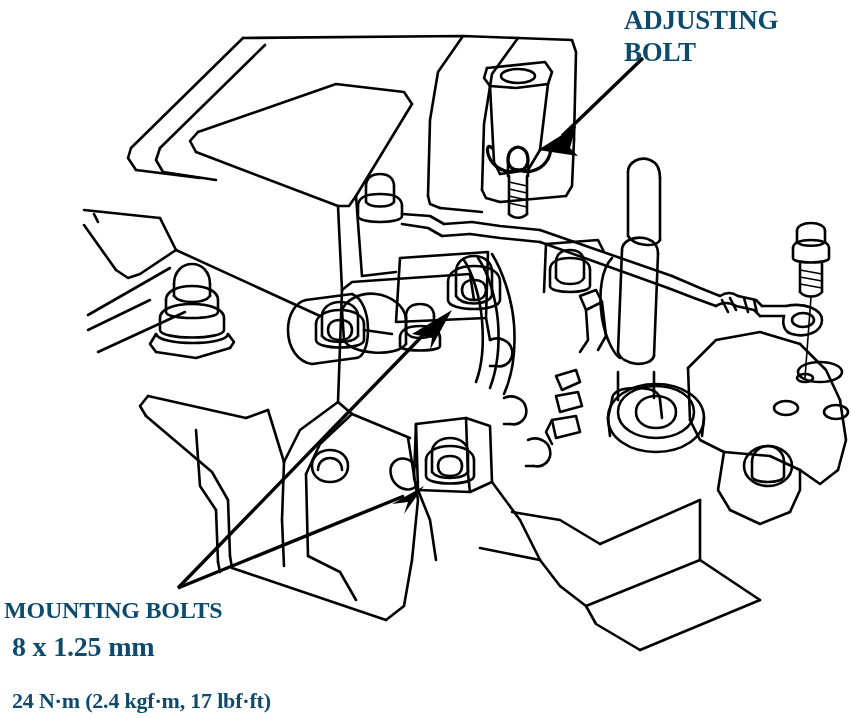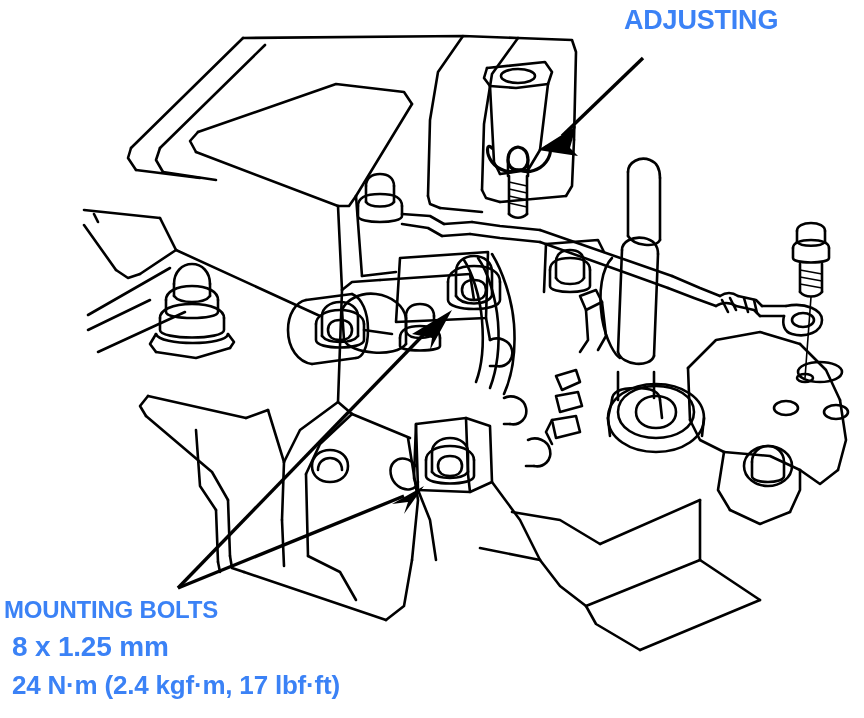--- a/index.html
+++ b/index.html
@@ -16,23 +16,23 @@
     font-family: "Liberation Sans", sans-serif;
   }
   #figure {
     position: absolute;
     left: 0; top: 0;
     width: 864px;
     height: 718px;
   }
   .callout {
     position: absolute;
-    font-family: Liberation Sans, sans-serif;
+    font-family: Liberation Serif, serif;
     font-weight: bold;
-    color: #3b82f6;
+    color: #0c4a6e;
     white-space: nowrap;
     letter-spacing: -0.2px;
     -webkit-font-smoothing: none;
   }
   #label-adjusting-bolt {
     left: 624px;
     top: 4px;
     font-size: 27px;
     line-height: 32px;
     text-align: left;
@@ -44,22 +44,22 @@
     line-height: 32px;
   }
   #spec-thread {
     left: 12px;
     top: 632px;
     font-size: 28px;
     line-height: 30px;
   }
   #spec-torque {
     left: 12px;
-    top: 670px;
-    font-size: 26px;
+    top: 686px;
+    font-size: 22px;
     line-height: 30px;
   }
   .ln { fill: none; stroke: #000000; stroke-linecap: round; stroke-linejoin: round; }
   .w2 { stroke-width: 2.6; }
   .w3 { stroke-width: 3.2; }
   .wthin { stroke-width: 1.6; }
   .solid { fill: #000000; stroke: none; }
   .leader { fill: none; stroke: #000000; stroke-width: 3.4; stroke-linecap: butt; }
 </style>
 </head>
@@ -407,17 +407,18 @@
     <line class="leader" x1="178" y1="588" x2="430" y2="328"></line>
     <polygon class="solid" points="452,310 412,334 432,338 430,350"></polygon>
     <line class="leader" x1="178" y1="588" x2="404" y2="496"></line>
     <polygon class="solid" points="424,486 392,504 408,502 404,514"></polygon>
   </g>
 
 </svg>
 
 <div class="callout" id="label-adjusting-bolt">
   <div>ADJUSTING</div>
+  <div>BOLT</div>
 </div>
 
 <div class="callout" id="label-mounting-bolts">MOUNTING BOLTS</div>
 <div class="callout" id="spec-thread">8 x 1.25 mm</div>
 <div class="callout" id="spec-torque">24 N·m (2.4 kgf·m, 17 lbf·ft)</div>
 
 </body></html>

